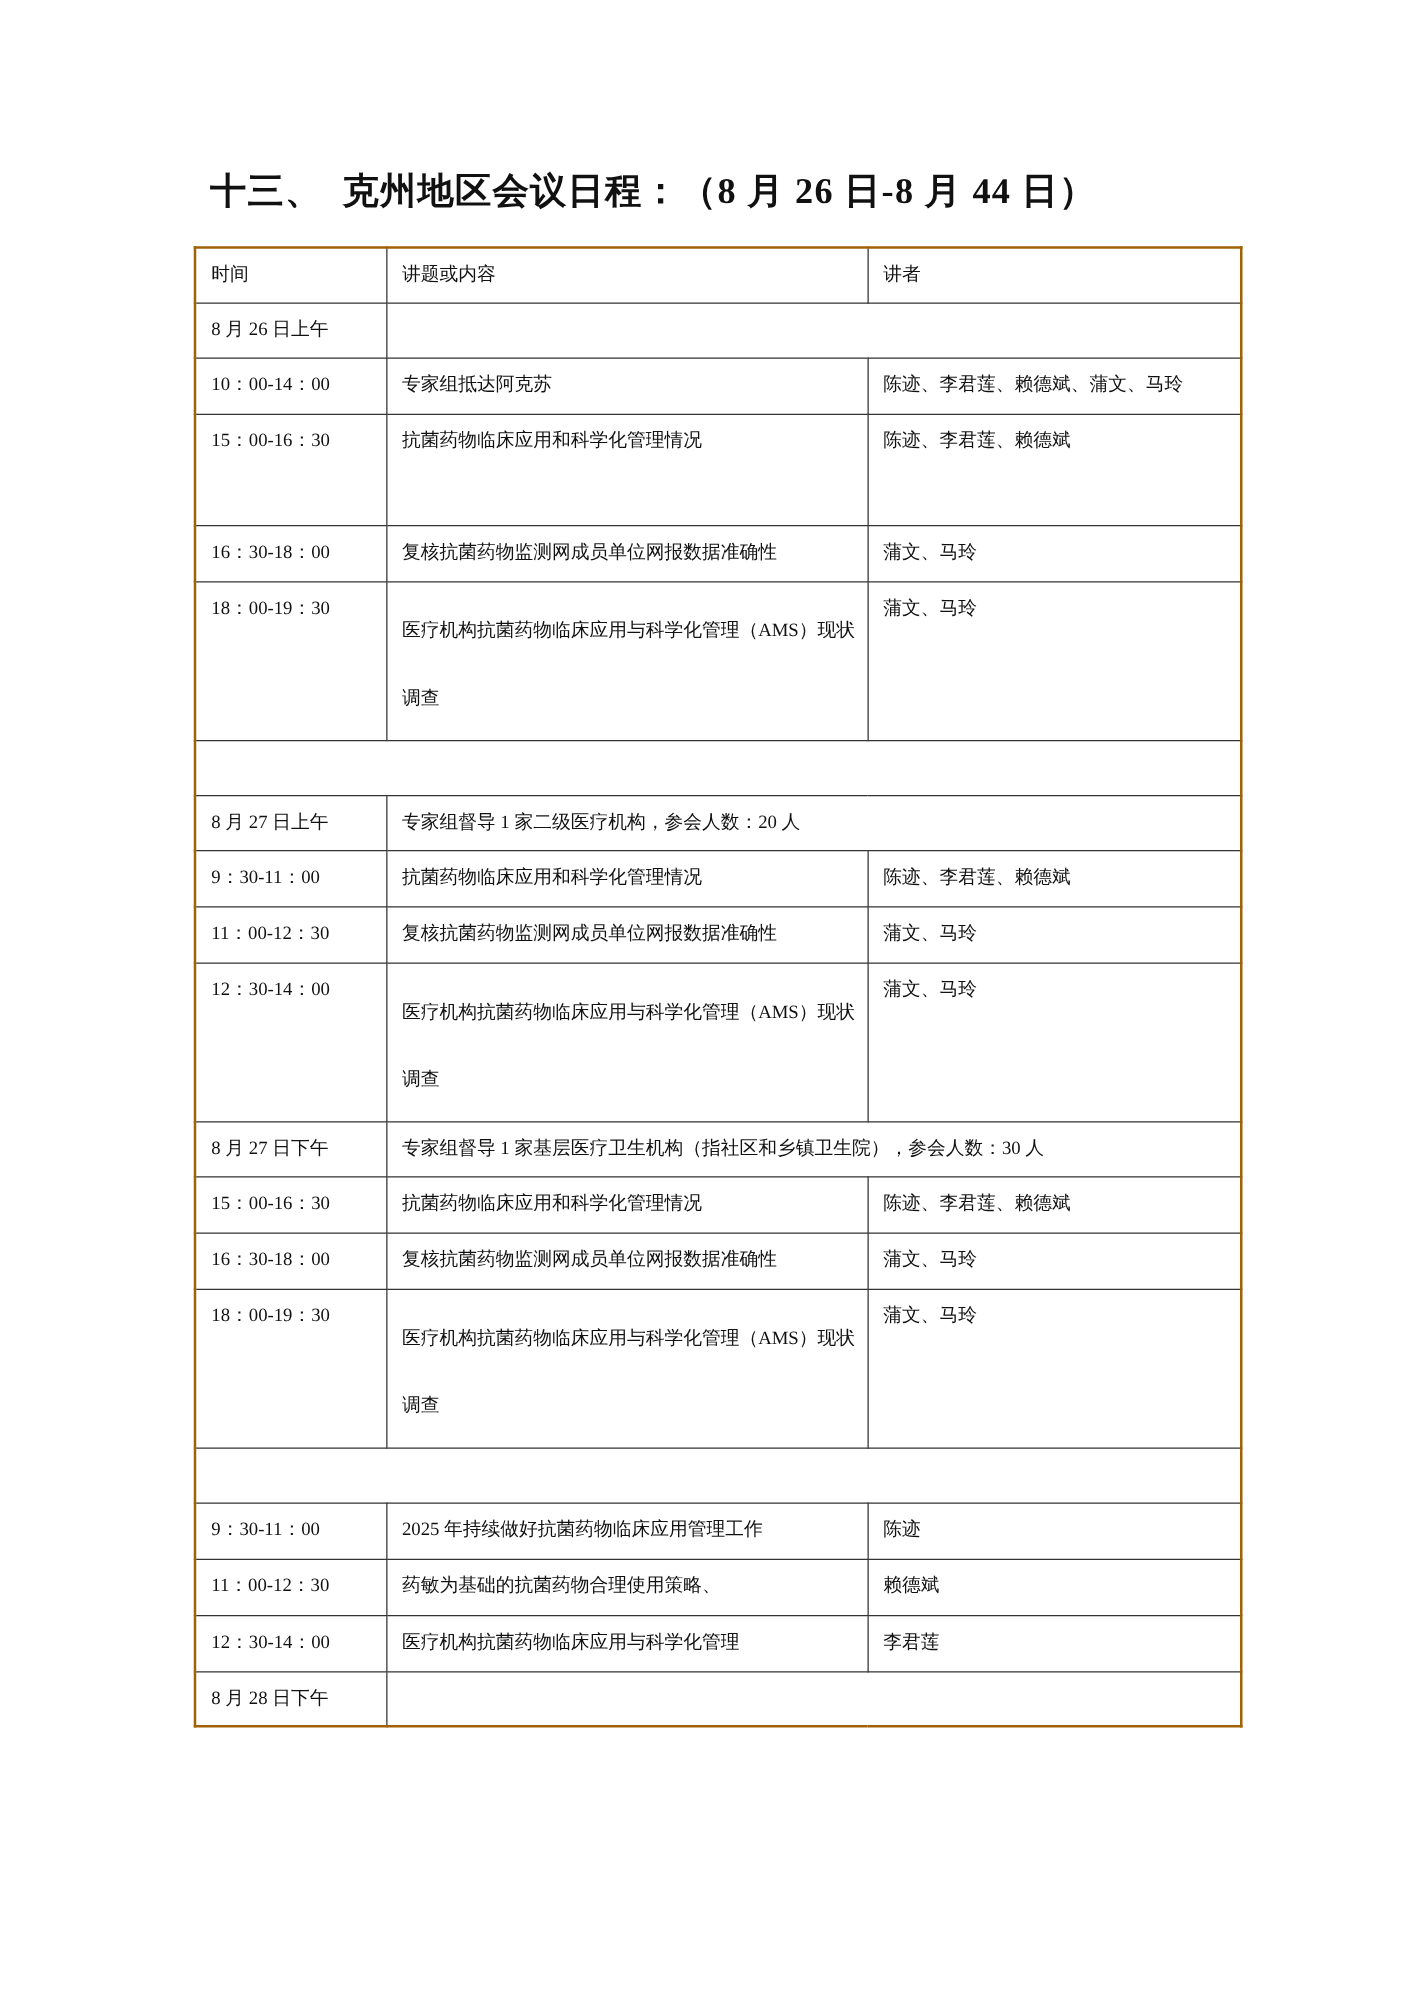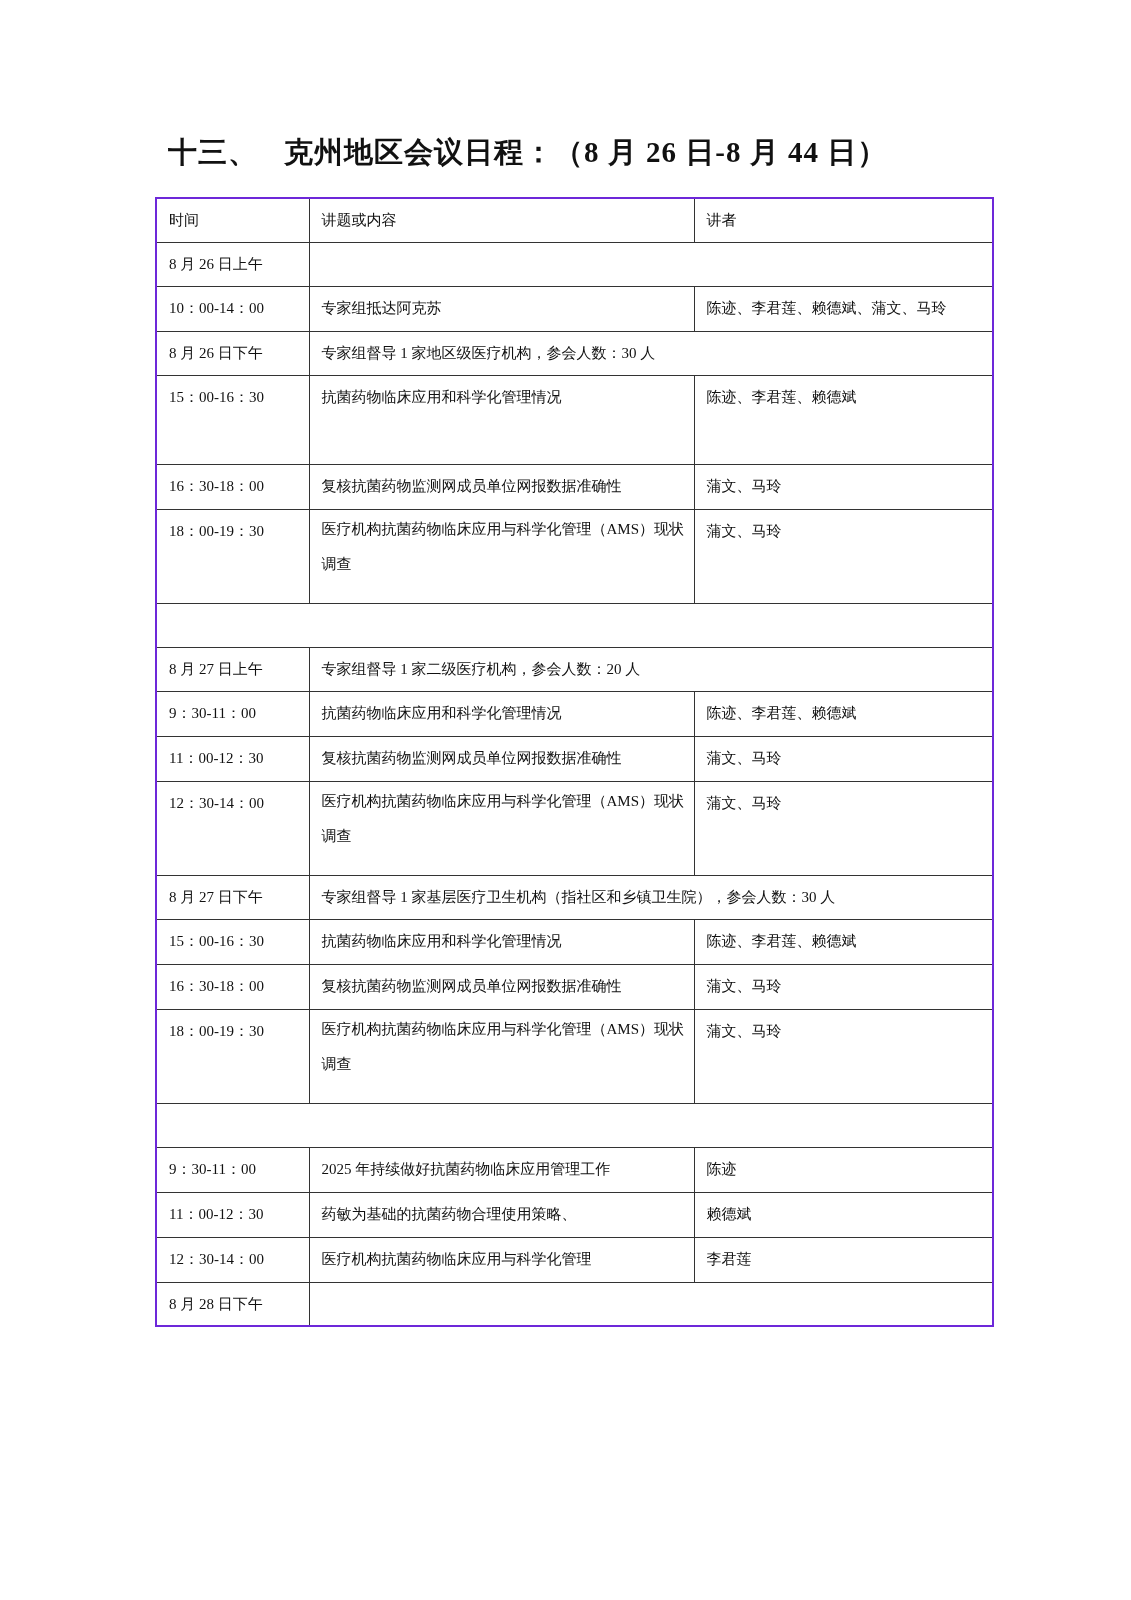--- a/index.html
+++ b/index.html
@@ -13,49 +13,49 @@
   }
   .page-title {
     position: absolute;
     left: 168px; top: 133px;
     margin: 0;
     font-size: 29px;
     font-weight: bold;
     letter-spacing: 1px;
     white-space: nowrap;
   }
-  .title-num { margin-right: 26px; }
+  .title-num { margin-right: 16px; }
   table.schedule {
     position: absolute;
     left: 155px; top: 197px;
     width: 837px;
     border-collapse: collapse;
     table-layout: fixed;
-    border: 2px solid #6d28d9;
+    border: 2px solid #a16207;
   }
   col.c1 { width: 153px; }
   col.c2 { width: 385px; }
   col.c3 { width: 299px; }
   th, td {
     border: 1px solid #333333;
     vertical-align: top;
     text-align: left;
     font-size: 15px;
     font-weight: normal;
     line-height: 21px;
     padding: 11px 3px 6px 12px;
     overflow: hidden;
   }
   thead tr { height: 44px; }
   tr.row-day { height: 44px; }
   tr.row-item { height: 45px; }
   tr.row-sep { height: 44px; }
   tr.row-tall { height: 89px; }
   tr.row-wrap { height: 94px; }
-  tr.row-wrap td.c-topic { line-height: 35px; padding-top: 2px; }
+  tr.row-wrap td.c-topic { line-height: 54px; padding-top: 12px; }
 </style>
 </head>
 <body>
 
 <div class="page">
 
   <h1 class="page-title"><span class="title-num">十三、</span><span>克州地区会议日程：（8 月 26 日-8 月 44 日）</span></h1>
 
   <table class="schedule">
     <colgroup>
@@ -75,24 +75,20 @@
     <td class="c-time">8 月 26 日上午</td>
     <td class="c-topic" colspan="2"></td>
   </tr>
 
   <tr class="row-item">
     <td class="c-time">10：00-14：00</td>
     <td class="c-topic">专家组抵达阿克苏</td>
     <td class="c-speaker">陈迹、李君莲、赖德斌、蒲文、马玲</td>
   </tr>
 
-  <tr class="row-day">
-    <td class="c-time">8 月 26 日下午</td>
-    <td class="c-topic" colspan="2">专家组督导 1 家地区级医疗机构，参会人数：30 人</td>
-  </tr>
 
   <tr class="row-item row-tall">
     <td class="c-time">15：00-16：30</td>
     <td class="c-topic">抗菌药物临床应用和科学化管理情况</td>
     <td class="c-speaker">陈迹、李君莲、赖德斌</td>
   </tr>
 
   <tr class="row-item">
     <td class="c-time">16：30-18：00</td>
     <td class="c-topic">复核抗菌药物监测网成员单位网报数据准确性</td>

